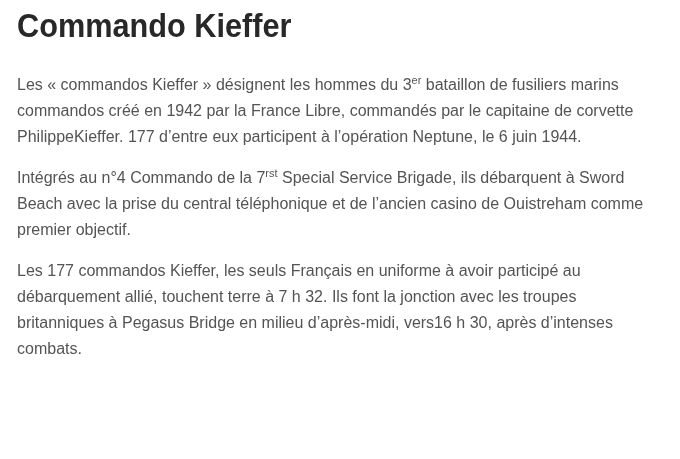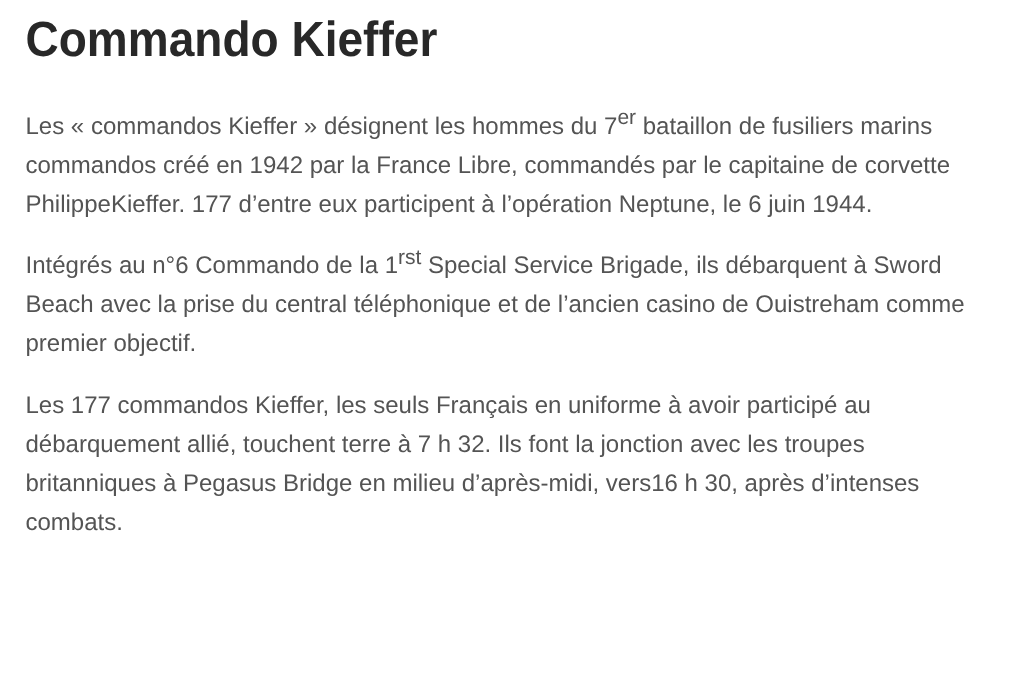--- a/index.html
+++ b/index.html
@@ -34,32 +34,32 @@
     max-width: 636px;
     font-size: 16px;
     line-height: 26px;
     color: #545454;
     word-spacing: normal;
   }
   .article-body p:last-child {
     margin-bottom: 0;
   }
   .article-body sup {
-    font-size: 14px;
+    font-size: 11px;
     line-height: 0;
     vertical-align: super;
   }
 </style>
 </head>
 <body>
 
 <main class="article">
   <h1 class="article-title">Commando Kieffer</h1>
 
   <div class="article-body">
-    <p><span>Les « commandos Kieffer » désignent les hommes du 7</span><sup>er</sup><span> bataillon de fusiliers marins commandos créé en 1942 par la France Libre, commandés par le capitaine de corvette PhilippeKieffer. 177 d’entre eux participent à l’opération Neptune, le 6 juin 1944.</span></p>
+    <p><span>Les « commandos Kieffer » désignent les hommes du 3</span><sup>er</sup><span> bataillon de fusiliers marins commandos créé en 1942 par la France Libre, commandés par le capitaine de corvette PhilippeKieffer. 177 d’entre eux participent à l’opération Neptune, le 6 juin 1944.</span></p>
 
-    <p><span>Intégrés au n°6 Commando de la 1</span><sup>rst</sup><span> Special Service Brigade, ils débarquent à Sword Beach avec la prise du central téléphonique et de l’ancien casino de Ouistreham comme premier objectif.</span></p>
+    <p><span>Intégrés au n°4 Commando de la 7</span><sup>rst</sup><span> Special Service Brigade, ils débarquent à Sword Beach avec la prise du central téléphonique et de l’ancien casino de Ouistreham comme premier objectif.</span></p>
 
     <p><span>Les 177 commandos Kieffer, les seuls Français en uniforme à avoir participé au débarquement allié, touchent terre à 7 h 32. Ils font la jonction avec les troupes britanniques à Pegasus Bridge en milieu d’après-midi, vers16 h 30, après d’intenses combats.</span></p>
 
   </div>
 </main>
 
 </body></html>

